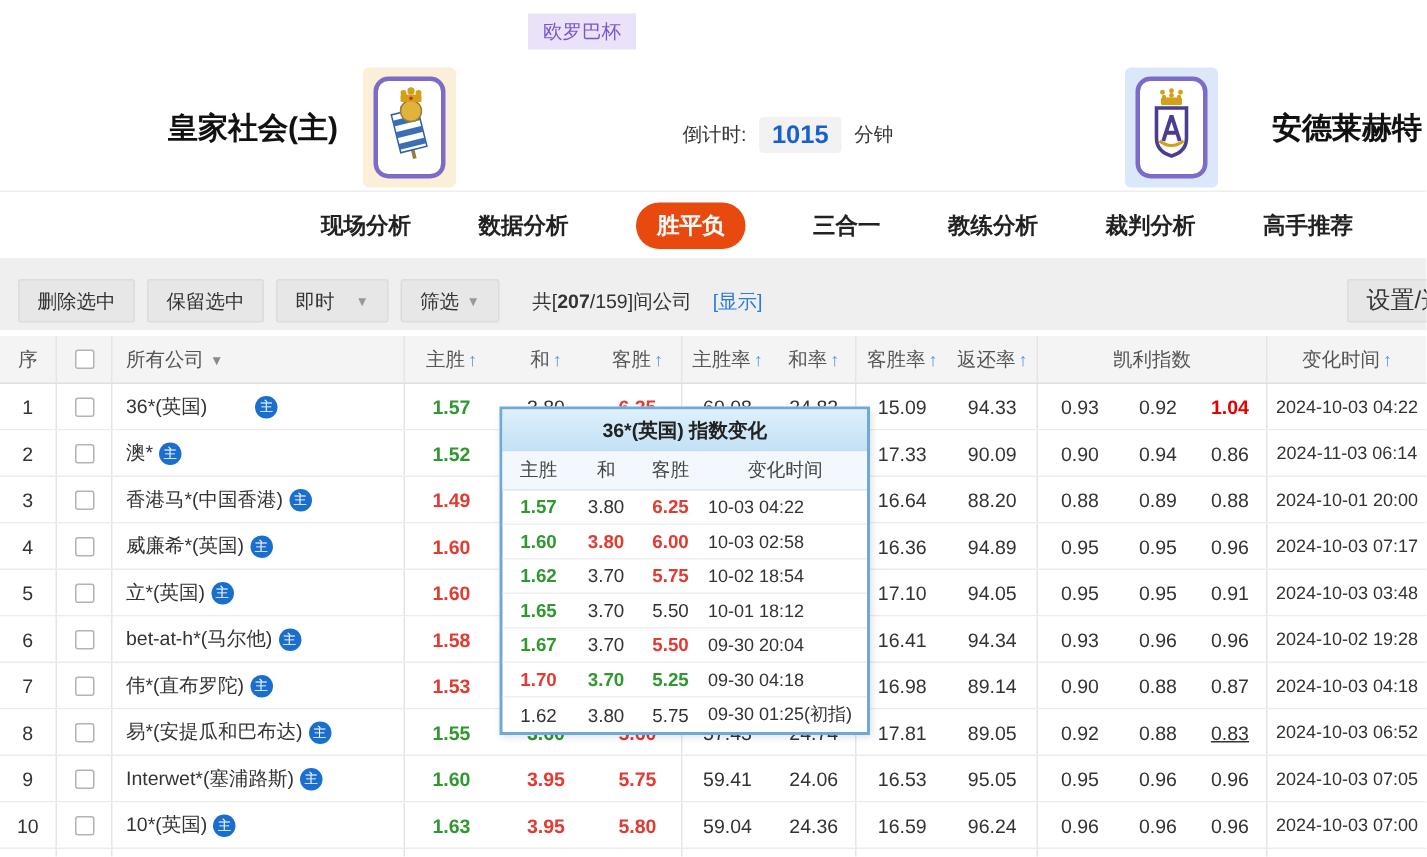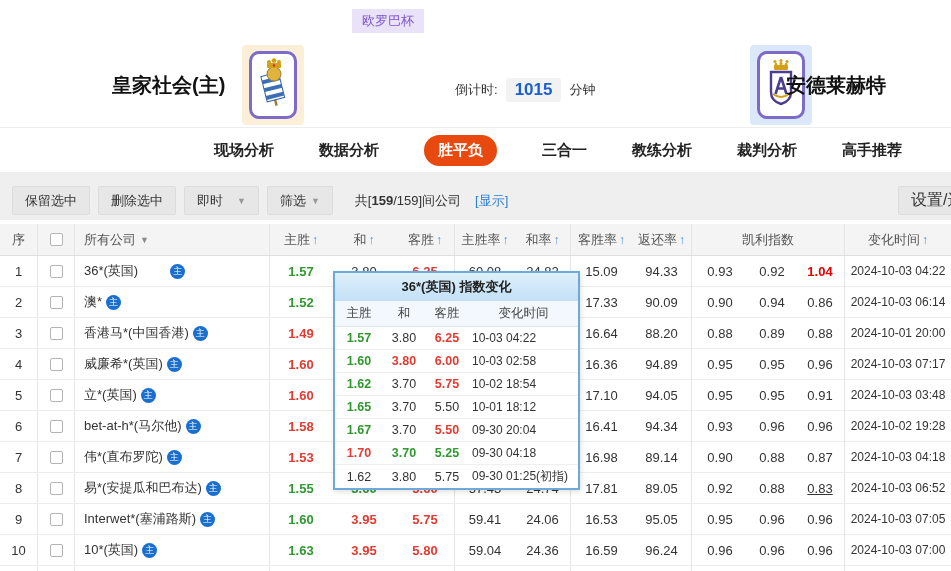--- a/index.html
+++ b/index.html
@@ -108,50 +108,50 @@
           <circle cx="18" cy="5.6" r="1.6" fill="#d4a017"></circle>
           <circle cx="23" cy="6.5" r="1.4" fill="#d4a017"></circle>
           <path d="M8 14 h20 v20 q0 9 -10 12 q-10 -3 -10 -12 z" fill="#fff" stroke="#4b3d8f" stroke-width="2.4"></path>
           <path d="M18 19 l-5.5 17 M18 19 l5.5 17 M14.3 30.5 h7.4" stroke="#4b3d8f" stroke-width="2.6" fill="none"></path>
           <path d="M10 36 q8 6 16 0" stroke="#d4a017" stroke-width="2" fill="none"></path>
         </svg>
       </span>
     </div>
   </div>
 
-  <div class="team-name" style="left:786px">安德莱赫特</div>
+  <div class="team-name" style="left:848px">安德莱赫特</div>
 </div>
 
 <div class="nav">
     <div class="nav-tab">现场分析</div>
     <div class="nav-tab">数据分析</div>
     <div class="nav-tab active">胜平负</div>
     <div class="nav-tab">三合一</div>
     <div class="nav-tab">教练分析</div>
     <div class="nav-tab">裁判分析</div>
     <div class="nav-tab">高手推荐</div>
   </div>
 
 <div class="band"></div>
 <div class="toolbar">
   <span class="tbtn">
+      <span>删除选中</span>
+    </span>
+  <span class="tbtn">
       <span>保留选中</span>
-    </span>
-  <span class="tbtn">
-      <span>删除选中</span>
     </span>
   <span class="tbtn">
       <span>即时</span>
       <span class="caret">▼</span>
     </span>
   <span class="tbtn small">
       <span>筛选</span>
       <span class="caret">▼</span>
     </span>
-  <span class="count"><span>共[</span><b>159</b><span>/159]间公司</span></span>
+  <span class="count"><span>共[</span><b>207</b><span>/159]间公司</span></span>
   <span class="show-link">[显示]</span>
 </div>
 <span class="tbtn settings-btn">
     <span>设置/选择</span>
   </span>
 
 <div class="thead">
   <span class="cell br" style="width:38px">
       <span>序</span>
     </span>
@@ -233,21 +233,21 @@
       <span class="cell o-g" style="width: 62px;">1.52</span>
       <span class="cell" style="width: 64px;"></span>
       <span class="cell br" style="width: 59px;"></span>
       <span class="cell" style="width: 60px;"></span>
       <span class="cell br" style="width: 56px;"></span>
       <span class="cell" style="width: 61px;">17.33</span>
       <span class="cell br" style="width: 60px;">90.09</span>
       <span class="cell" style="width: 56px;">0.90</span>
       <span class="cell" style="width: 48px;">0.94</span>
       <span class="cell br" style="width: 49px;">0.86</span>
-      <span class="cell c-time" style="width: 106px;">2024-10-03 06:14</span>
+      <span class="cell c-time" style="width: 106px;">2024-11-03 06:14</span>
     </div>
     <div class="row">
       <span class="cell br" style="width: 38px;">3</span>
       <span class="cell br" style="width: 37px;">
         <span class="checkbox"></span>
       </span>
       <span class="cell br c-company" style="width: 195px;">
         <span class="cname">香港马*(中国香港)</span>
         <span class="main-badge">主</span>
       </span>

